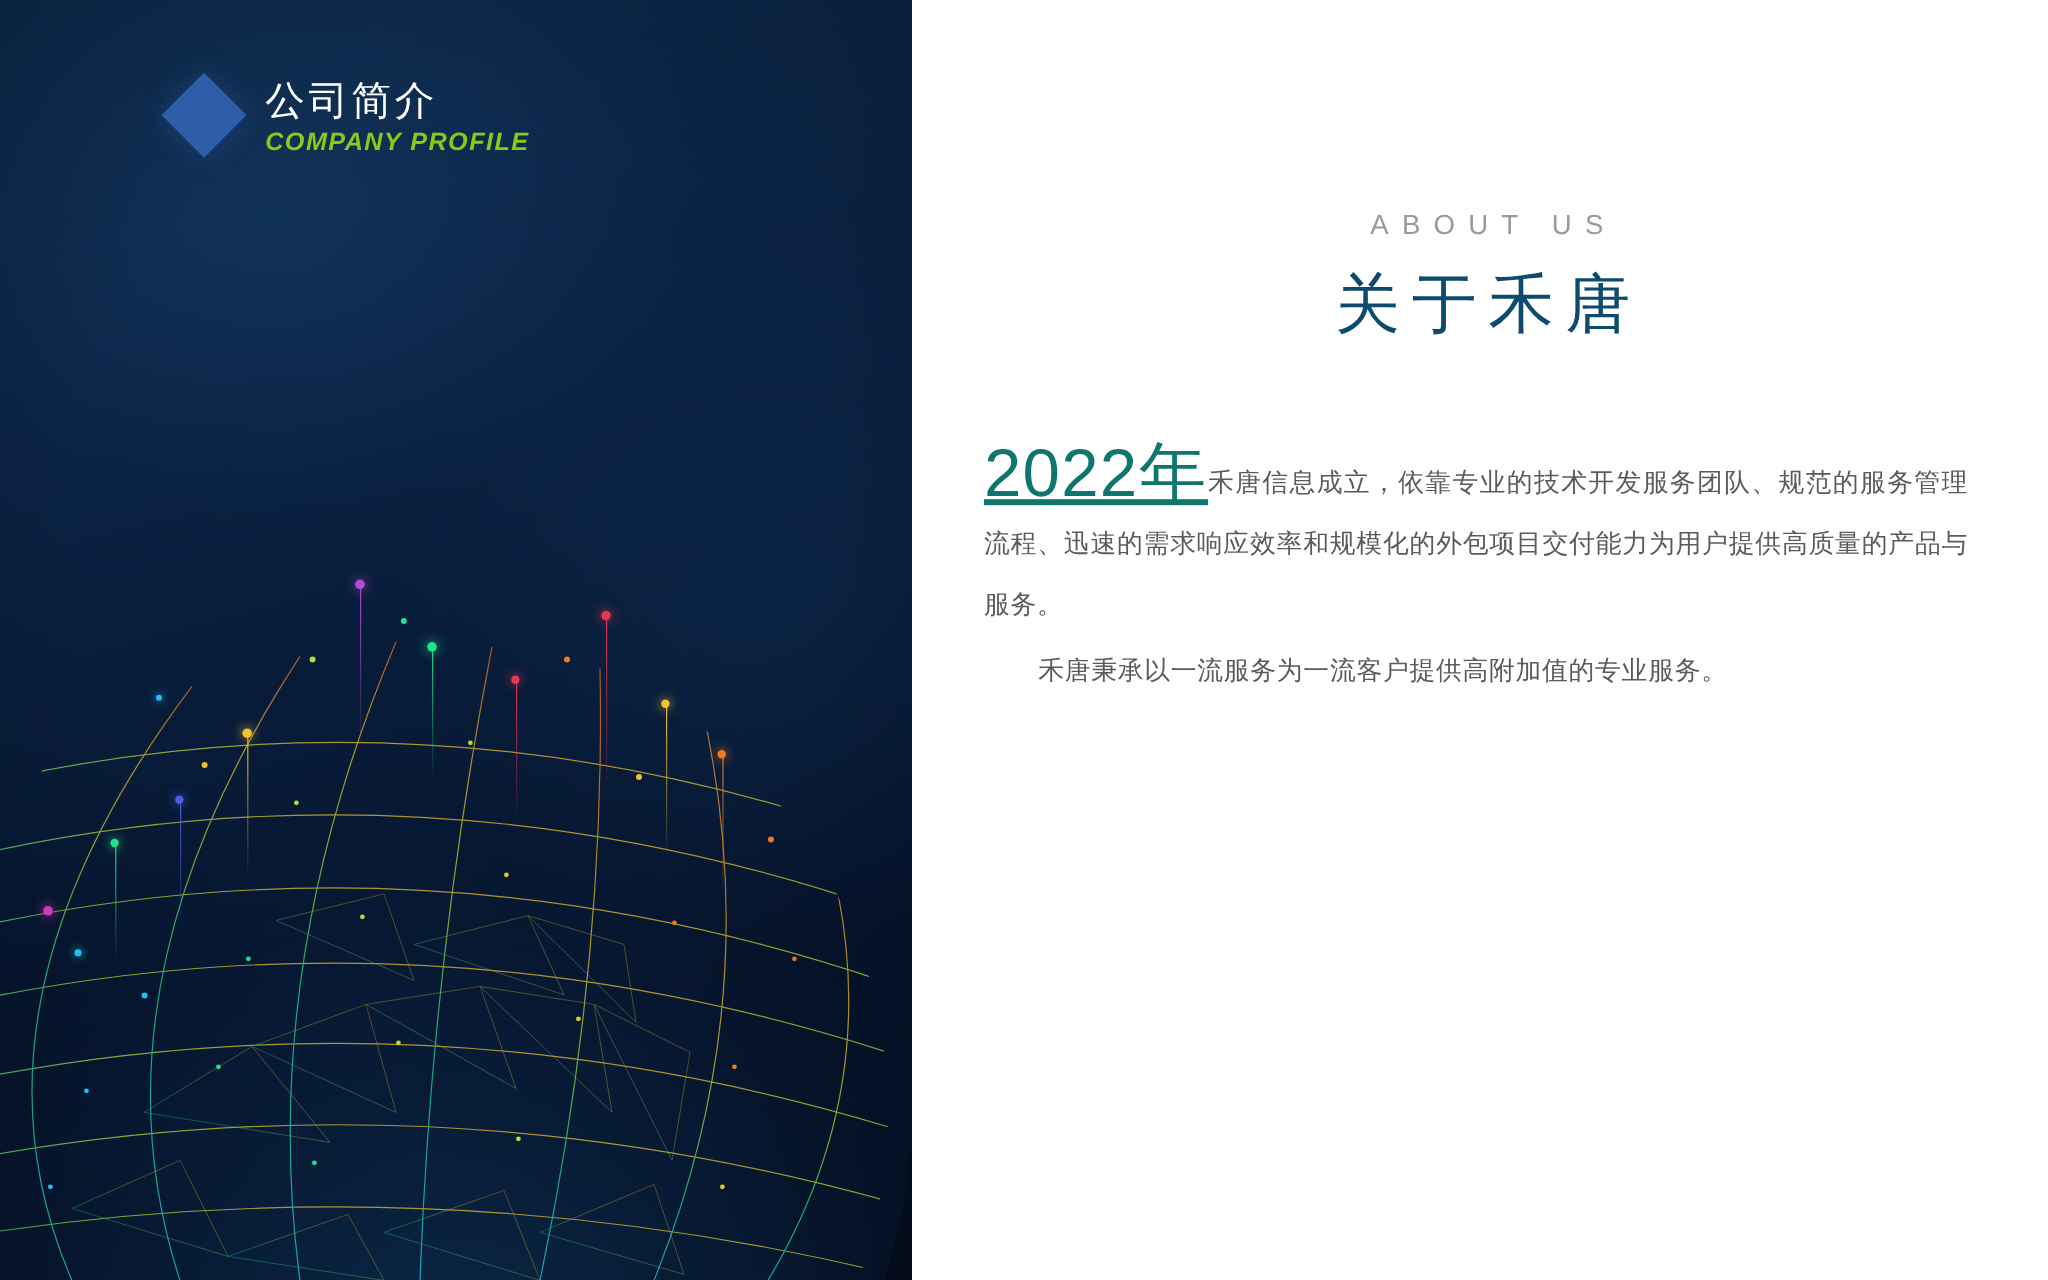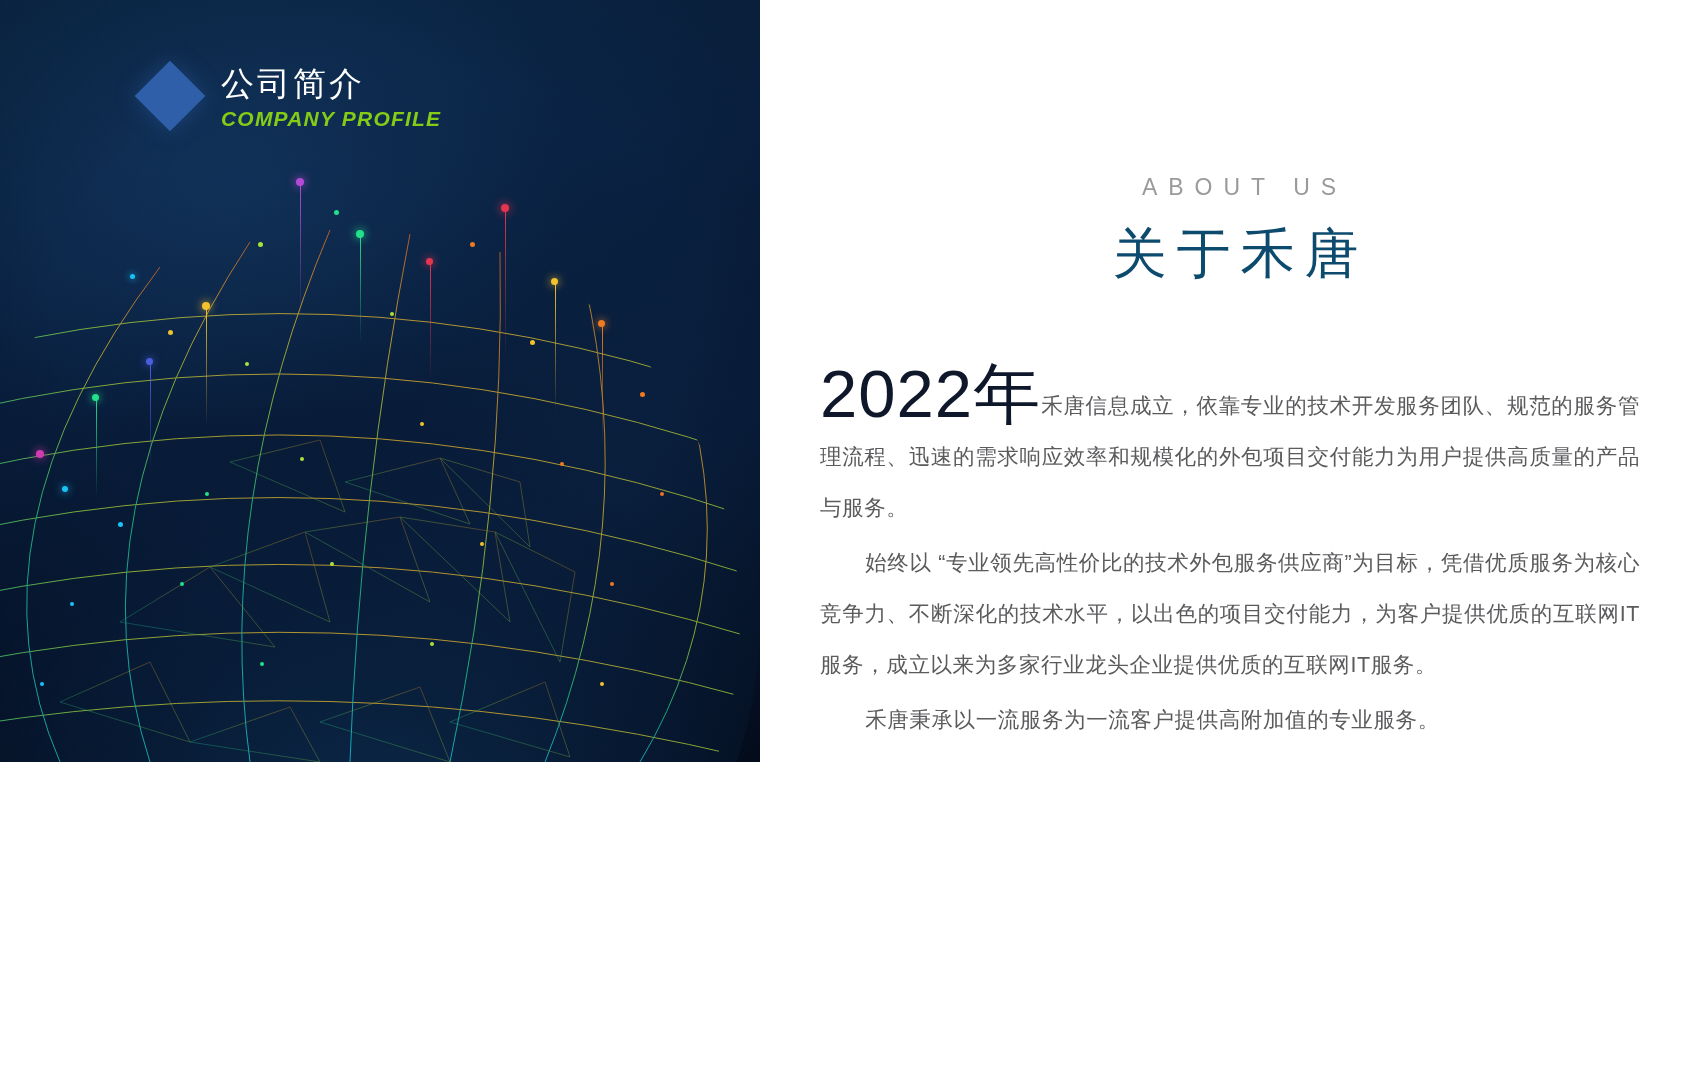--- a/index.html
+++ b/index.html
@@ -7,21 +7,21 @@
   html,body { background:#ffffff; }
   body {
     width:1707px; height:1067px;
     font-family:"Liberation Sans","DejaVu Sans",sans-serif;
     overflow:hidden; position:relative;
   }
   .slide { position:relative; width:1707px; height:1067px; display:flex; background:#fff; }
 
   
   .left-panel {
-    position:relative; width:760px; height:762px; overflow:hidden;
+    position:relative; width:760px; height:1067px; overflow:hidden;
     background:#081a33;
     background-image:
       radial-gradient(ellipse 900px 700px at 18% 92%, rgba(12,46,78,.95) 0%, rgba(8,26,51,0) 70%),
       radial-gradient(ellipse 700px 560px at 78% 8%,  rgba(17,46,77,.85) 0%, rgba(8,26,51,0) 72%),
       linear-gradient(160deg,#0a2440 0%,#0b2votes 0%,#07182f 55%,#050f22 100%);
   }
   .left-bg-grad {
     position:absolute; inset:0;
     background:linear-gradient(165deg,#0c2a4c 0%,#0a2243 32%,#061630 68%,#040d1f 100%);
   }
@@ -81,22 +81,22 @@
     padding-left:14px;
   }
   .body-block {
     position:absolute; left:60px; top:368px; width:820px;
     color:#5b5b5e; font-size:21.5px; line-height:51px; letter-spacing:.6px;
     text-align:justify; text-justify:inter-ideograph;
   }
   .para { margin:0 0 4px 0; }
   .para.indent { text-indent:2.1em; }
   .year-lead {
-    font-size:67px; color:#0f172a; letter-spacing:1px; font-weight:400;
-    line-height:51px; vertical-align:-4px;
+    font-size:56px; color:#0f766e; letter-spacing:1px; font-weight:400;
+    line-height:51px; vertical-align:-4px;text-decoration:underline;
   }
 </style>
 </head>
 <body>
 
 <div class="slide">
 
   <div class="left-panel">
     <div class="left-bg-grad"></div>
     <div class="left-glow-a"></div>
@@ -220,18 +220,17 @@
 
   <div class="right-panel">
 
     <div class="about-kicker">ABOUT US</div>
     <div class="about-title">关于禾唐</div>
 
     <div class="body-block">
       <p class="para">
         <span class="year-lead">2022年</span><span>禾唐信息成立，依靠专业的技术开发服务团队、规范的服务管理流程、迅速的需求响应效率和规模化的外包项目交付能力为用户提供高质量的产品与服务。</span>
       </p>
-      <p class="para indent">始终以 “专业领先高性价比的技术外包服务供应商”为目标，凭借优质服务为核心竞争力、不断深化的技术水平，以出色的项目交付能力，为客户提供优质的互联网IT服务，成立以来为多家行业龙头企业提供优质的互联网IT服务。</p>
       <p class="para indent">禾唐秉承以一流服务为一流客户提供高附加值的专业服务。</p>
     </div>
 
   </div>
 </div>
 
 </body></html>

